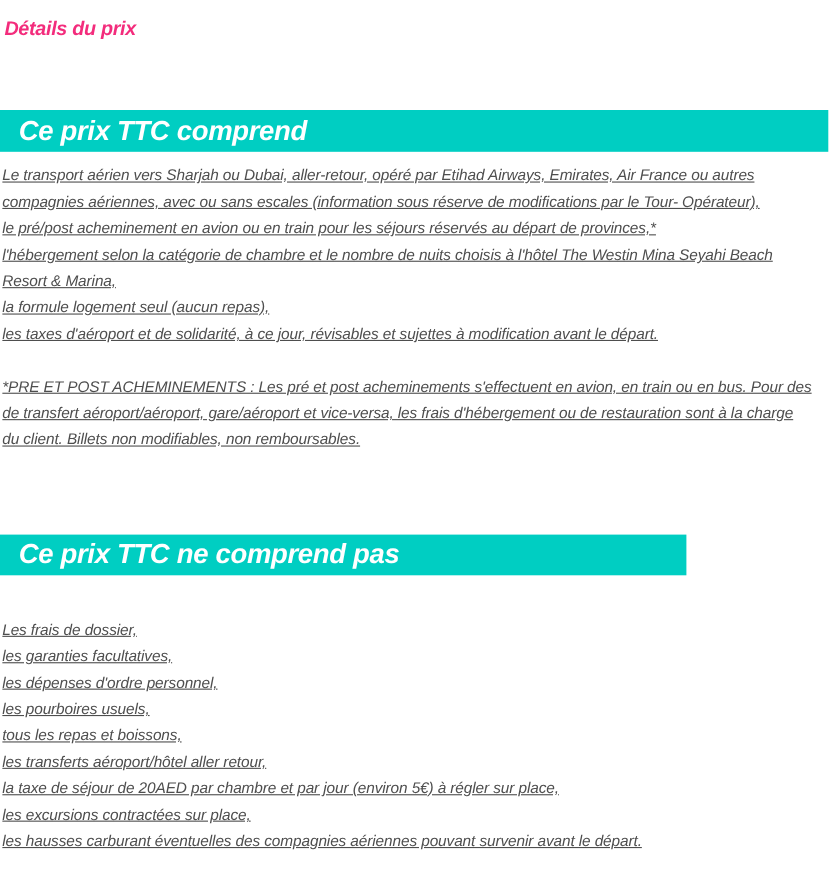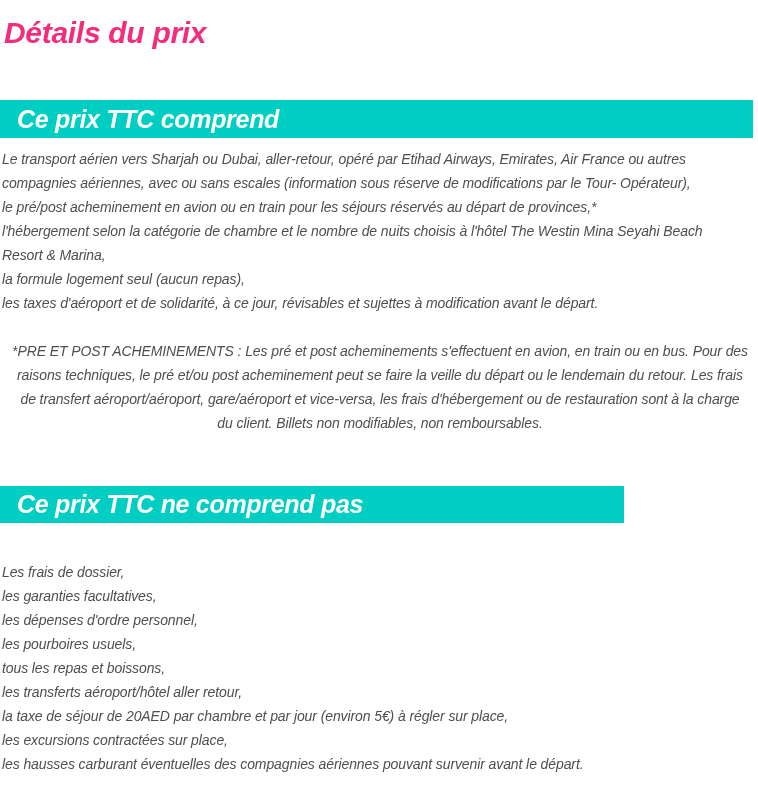--- a/index.html
+++ b/index.html
@@ -13,21 +13,21 @@
     height: 803px;
     background: #ffffff;
     overflow: hidden;
     font-family: "Liberation Sans", sans-serif;
   }
   .page-title {
     position: absolute;
     left: 4px;
     top: 16px;
     margin: 0;
-    font-size: 30px;
+    font-size: 18px;
     font-weight: bold;
     font-style: italic;
     letter-spacing: -0.3px;
     color: #F32C7C;
   }
   .banner {
     position: absolute;
     left: 0;
     background: #00CEC2;
     color: #ffffff;
@@ -56,22 +56,22 @@
     width: 756px;
     font-style: italic;
     font-size: 14px;
     line-height: 24px;
     letter-spacing: -0.1px;
     color: #4E4E4E;
     overflow: hidden;
   }
   .included-body { top: 147px; }
   .excluded-body { top: 560px; }
-  .para + .para { margin-top: 24px; text-align: center; }
-  .text-line { white-space: nowrap; }
+  .para + .para { margin-top: 24px; }
+  .text-line { white-space: nowrap; text-decoration: underline; }
 </style>
 </head>
 <body>
 
 <div class="page">
 
   <h1 class="page-title">Détails du prix</h1>
 
   <div class="banner banner-included">
     <span>Ce prix TTC comprend</span>
@@ -82,21 +82,20 @@
         <div class="text-line">Le transport aérien vers Sharjah ou Dubai, aller-retour, opéré par Etihad Airways, Emirates, Air France ou autres</div>
         <div class="text-line">compagnies aériennes, avec ou sans escales (information sous réserve de modifications par le Tour- Opérateur),</div>
         <div class="text-line">le pré/post acheminement en avion ou en train pour les séjours réservés au départ de provinces,*</div>
         <div class="text-line">l'hébergement selon la catégorie de chambre et le nombre de nuits choisis à l'hôtel The Westin Mina Seyahi Beach</div>
         <div class="text-line">Resort &amp; Marina,</div>
         <div class="text-line">la formule logement seul (aucun repas),</div>
         <div class="text-line">les taxes d'aéroport et de solidarité, à ce jour, révisables et sujettes à modification avant le départ.</div>
       </div>
     <div class="para">
         <div class="text-line">*PRE ET POST ACHEMINEMENTS : Les pré et post acheminements s'effectuent en avion, en train ou en bus. Pour des</div>
-        <div class="text-line">raisons techniques, le pré et/ou post acheminement peut se faire la veille du départ ou le lendemain du retour. Les frais</div>
         <div class="text-line">de transfert aéroport/aéroport, gare/aéroport et vice-versa, les frais d'hébergement ou de restauration sont à la charge</div>
         <div class="text-line">du client. Billets non modifiables, non remboursables.</div>
       </div>
   </div>
 
   <div class="banner banner-excluded">
     <span>Ce prix TTC ne comprend pas</span>
   </div>
 
   <div class="body-text excluded-body">

